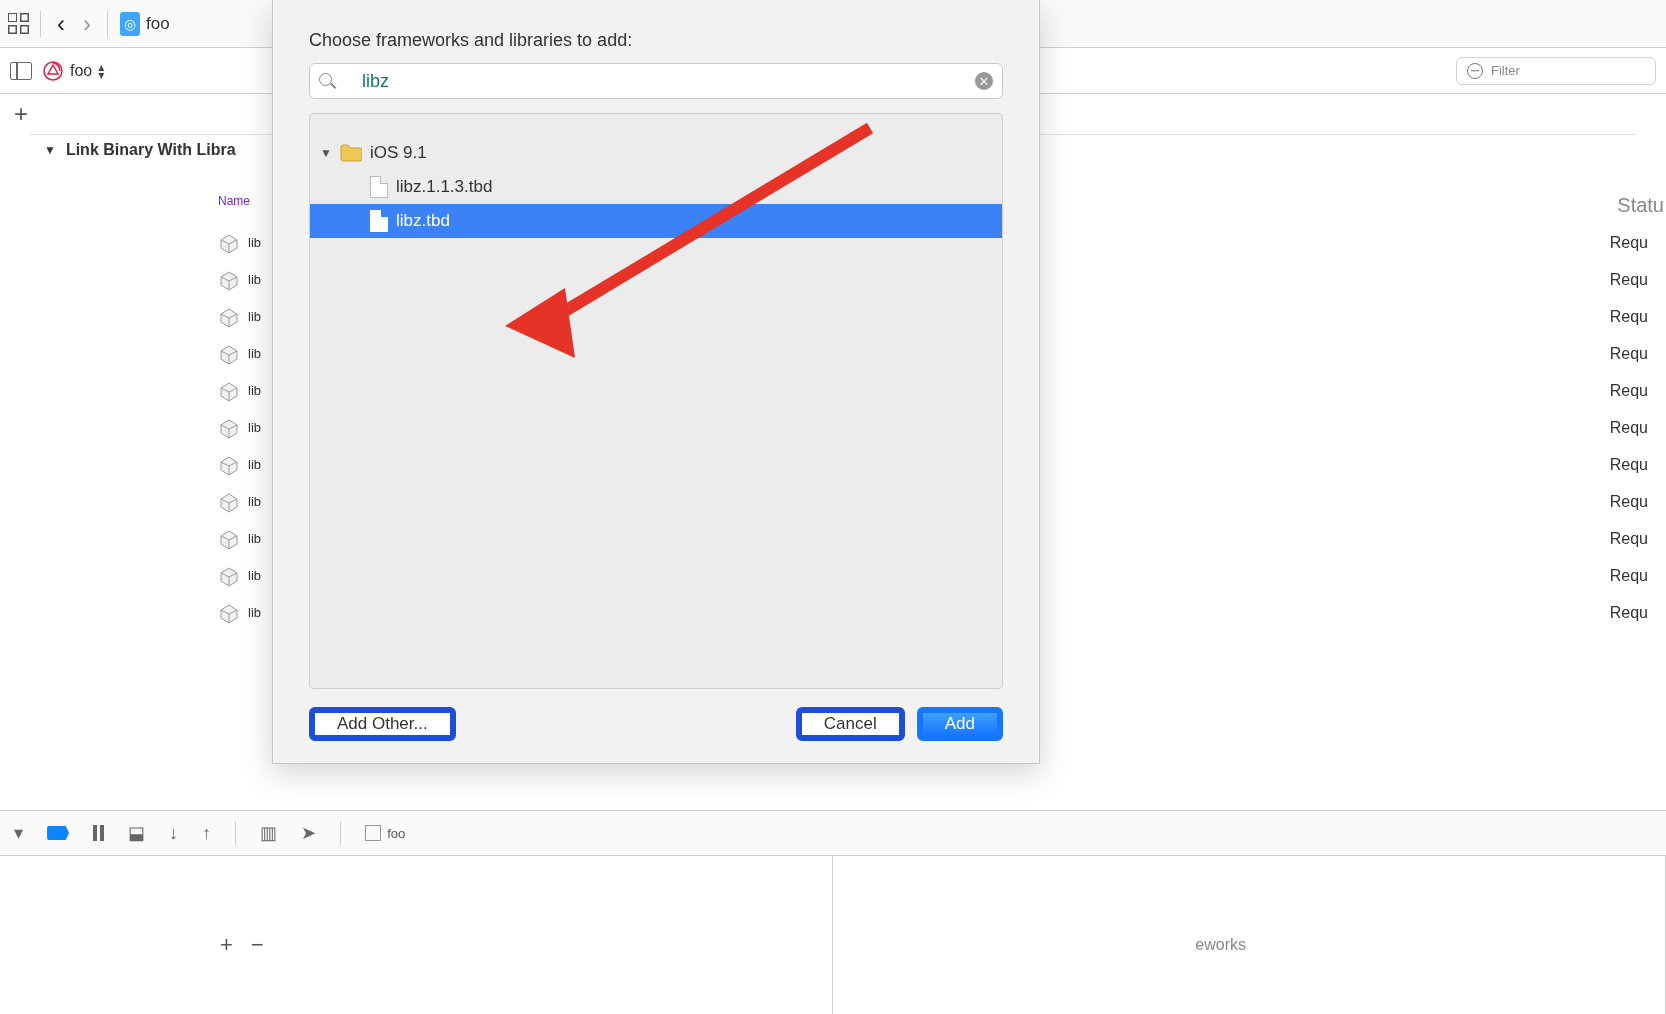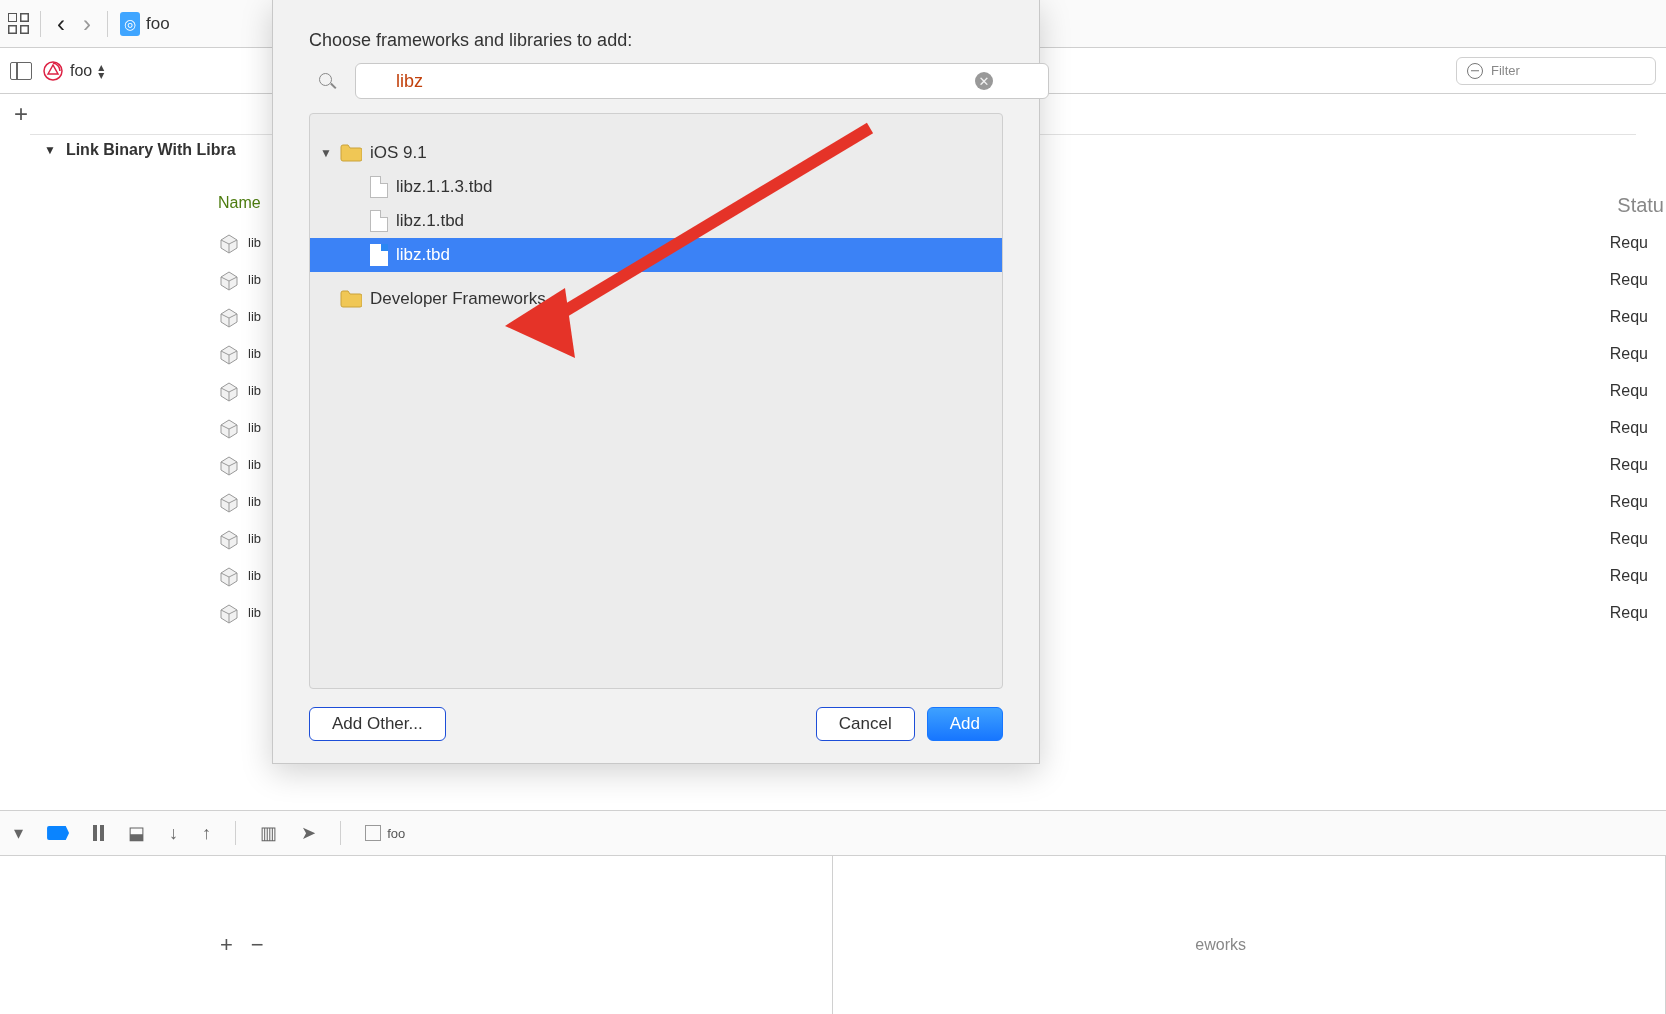--- a/index.html
+++ b/index.html
@@ -55,21 +55,21 @@
     .tabs .tab.active{ color:#0a84ff;}
     .filter-box { display:flex; align-items:center; gap:8px; border:1px solid #d0d0d0; border-radius:6px; padding:5px 10px; min-width:200px; color:#888;}
     .circ-icon{width:16px;height:16px;border:1.5px solid #777;border-radius:50%;position:relative;}
     .circ-icon::after{content:'';position:absolute;left:3px;right:3px;top:50%;height:1.5px;background:#777;transform:translateY(-50%);}
 
     
     .main { position:relative; height: calc(100% - 48px - 46px - 46px); background:#fff; }
     .plus-row { height:40px; display:flex; align-items:center; padding:0 14px; color:#555; font-size:24px;}
     .section-row { display:flex; align-items:center; gap:10px; padding:6px 44px; font-weight:600; font-size:16px; }
     .disclosure { font-size:12px; transform:rotate(0deg);}
-    .name-header { position:absolute; left:218px; top:100px; color:#4d7c0f; font-size:16px;}
+    .name-header { position:absolute; left:218px; top:100px; color:#6d28d9; font-size:12px;}
     .status-header { position:absolute; right:2px; top:100px; color:#888; font-size:20px;}
     .lib-rows { position:absolute; top:130px; left:218px; right:0;}
     .lib-row { height:37px; display:flex; align-items:center; justify-content:space-between; padding-right:18px;}
     .lib-left{display:flex;align-items:center;gap:8px;}
     .fw-icon { width:22px;height:22px; display:inline-block;}
     .fw-icon svg{display:block;}
     .status-txt{color:#333;font-size:16px;}
     .footer-row{ position:absolute; bottom:10px; left:220px; right:0; display:flex; align-items:center; justify-content:space-between;}
     .plusminus{display:flex;align-items:center;gap:18px;font-size:22px;color:#555;}
 
@@ -85,25 +85,24 @@
       box-shadow: 0 8px 30px rgba(0,0,0,.18);
       display:flex; flex-direction:column;
       z-index:50;
     }
     .modal-title{ font-size:18px; color:#333; padding:30px 36px 12px;}
     .search-wrap{ padding:0 36px 14px;}
     .search-field{ position:relative; }
     .search-input{
       width:100%; height:36px;
       border:1px solid #c9c9c9; border-radius:6px;
-      padding:0 40px;
+      padding:0 52px;
       font-size:18px;
-      color:#c2410c;
+      color:#0f766e;
       background:#fff;
-      margin-left:46px;
     }
     .mag-icon{position:absolute;left:10px;top:50%;transform:translateY(-50%);width:16px;height:16px;}
     .mag-icon::before{content:'';position:absolute;width:11px;height:11px;border:1.5px solid #888;border-radius:50%;}
     .mag-icon::after{content:'';position:absolute;width:7px;height:1.5px;background:#888;left:11px;top:12px;transform:rotate(45deg);}
     .clear-icon{position:absolute;right:10px;top:50%;transform:translateY(-50%);width:18px;height:18px;border-radius:50%;background:#999;display:flex;align-items:center;justify-content:center;color:#f2f2f2;font-size:13px;}
     .tree-panel{
       margin:0 36px; flex:1;
       background:#ececec;
       border:1px solid #cfcfcf;
       border-radius:4px;
@@ -116,21 +115,21 @@
     .tree-row.selected{background:#3b82f6;color:#fff;}
     .folder-icon{width:22px;height:18px;display:inline-block;}
     .folder-icon svg{display:block;}
     .file-icon{width:18px;height:22px;border:1px solid #bbb;background:#fff;position:relative;}
     .file-icon::after{content:'';position:absolute;right:-1px;top:-1px;width:7px;height:7px;background:#ececec;border-left:1px solid #bbb;border-bottom:1px solid #bbb;}
     .tree-row.selected .file-icon{background:#fff;border-color:#fff;}
     .tree-row.selected .file-icon::after{background:#2b87f3;border-color:#fff;}
     .tri{font-size:12px;color:#555;width:12px;text-align:center;}
     .tree-row .spacer12{width:12px;}
     .modal-buttons{display:flex;justify-content:space-between;align-items:center;padding:18px 36px 22px;}
-    .btn{height:34px;padding:0 22px;border-radius:6px;border:1px solid #1d4ed8;background:#fff;font-size:17px;color:#333;cursor:default;}
+    .btn{height:34px;padding:0 22px;border-radius:6px;border:6px solid #1d4ed8;background:#fff;font-size:17px;color:#333;cursor:default;}
     .btn.primary{background:linear-gradient(#3ea1ff,#1776ff);border-color:#1776ff;color:#fff;}
     .btn-group{display:flex;gap:12px;}
 
     
     .bottombar{
       position:absolute; left:0; right:0; bottom:158px;
       height:46px; border-top:1px solid #d0d0d0; border-bottom:1px solid #d0d0d0;
       display:flex; align-items:center; gap:24px; padding:0 14px; background:#fafafa;
     }
     .bicon{color:#666;font-size:18px;}
@@ -367,38 +366,25 @@
             <svg width="22" height="18" viewBox="0 0 22 18">
               <path d="M1 3 Q1 1 3 1 L8 1 L10 4 L20 4 Q22 4 22 6 L22 15 Q22 17 20 17 L3 17 Q1 17 1 15 Z" fill="#f0c755" stroke="#caa23a"></path>
             </svg>
           </span>
           <span>iOS 9.1</span>
         </div>
         <div class="tree-row depth2">
           <span class="file-icon"></span>
           <span>libz.1.1.3.tbd</span>
         </div>
-        <div class="tree-row depth2">
-          <span class="file-icon"></span>
-          <span>libz.1.tbd</span>
-        </div>
         <div class="tree-row depth2 selected">
           <span class="file-icon"></span>
           <span>libz.tbd</span>
         </div>
         <div style="height:10px"></div>
-        <div class="tree-row depth1">
-          <span class="spacer12"></span>
-          <span class="folder-icon">
-            <svg width="22" height="18" viewBox="0 0 22 18">
-              <path d="M1 3 Q1 1 3 1 L8 1 L10 4 L20 4 Q22 4 22 6 L22 15 Q22 17 20 17 L3 17 Q1 17 1 15 Z" fill="#f0c755" stroke="#caa23a"></path>
-            </svg>
-          </span>
-          <span>Developer Frameworks</span>
-        </div>
       </div>
   </div>
   <div class="modal-buttons">
     <button class="btn">Add Other...</button>
     <div class="btn-group">
       <button class="btn">Cancel</button>
       <button class="btn primary">Add</button>
     </div>
   </div>
 </div>

